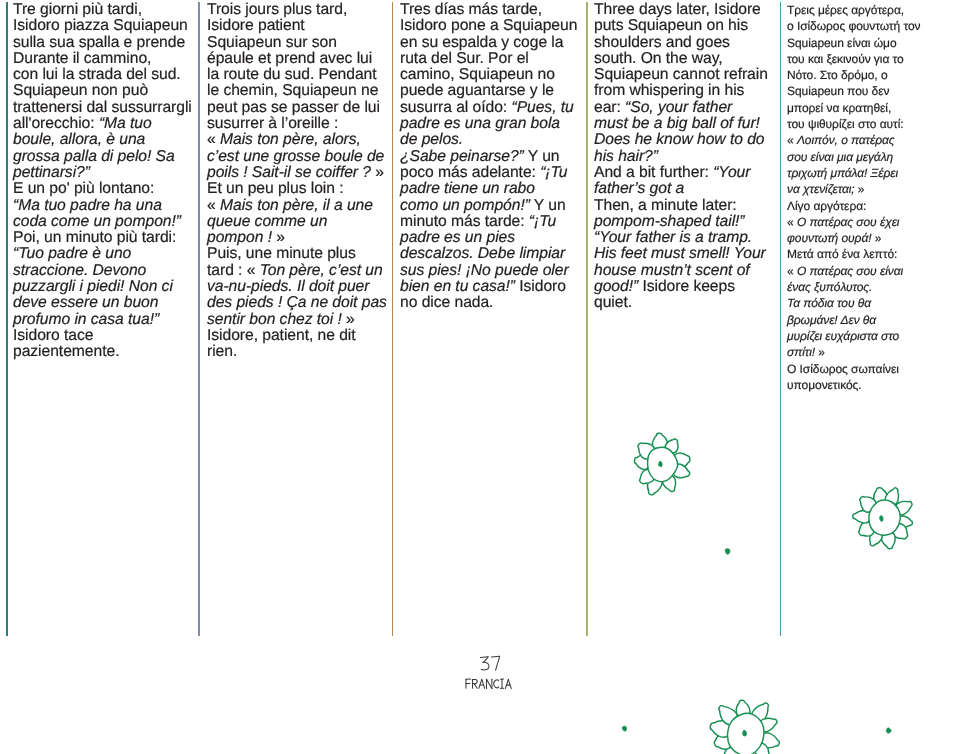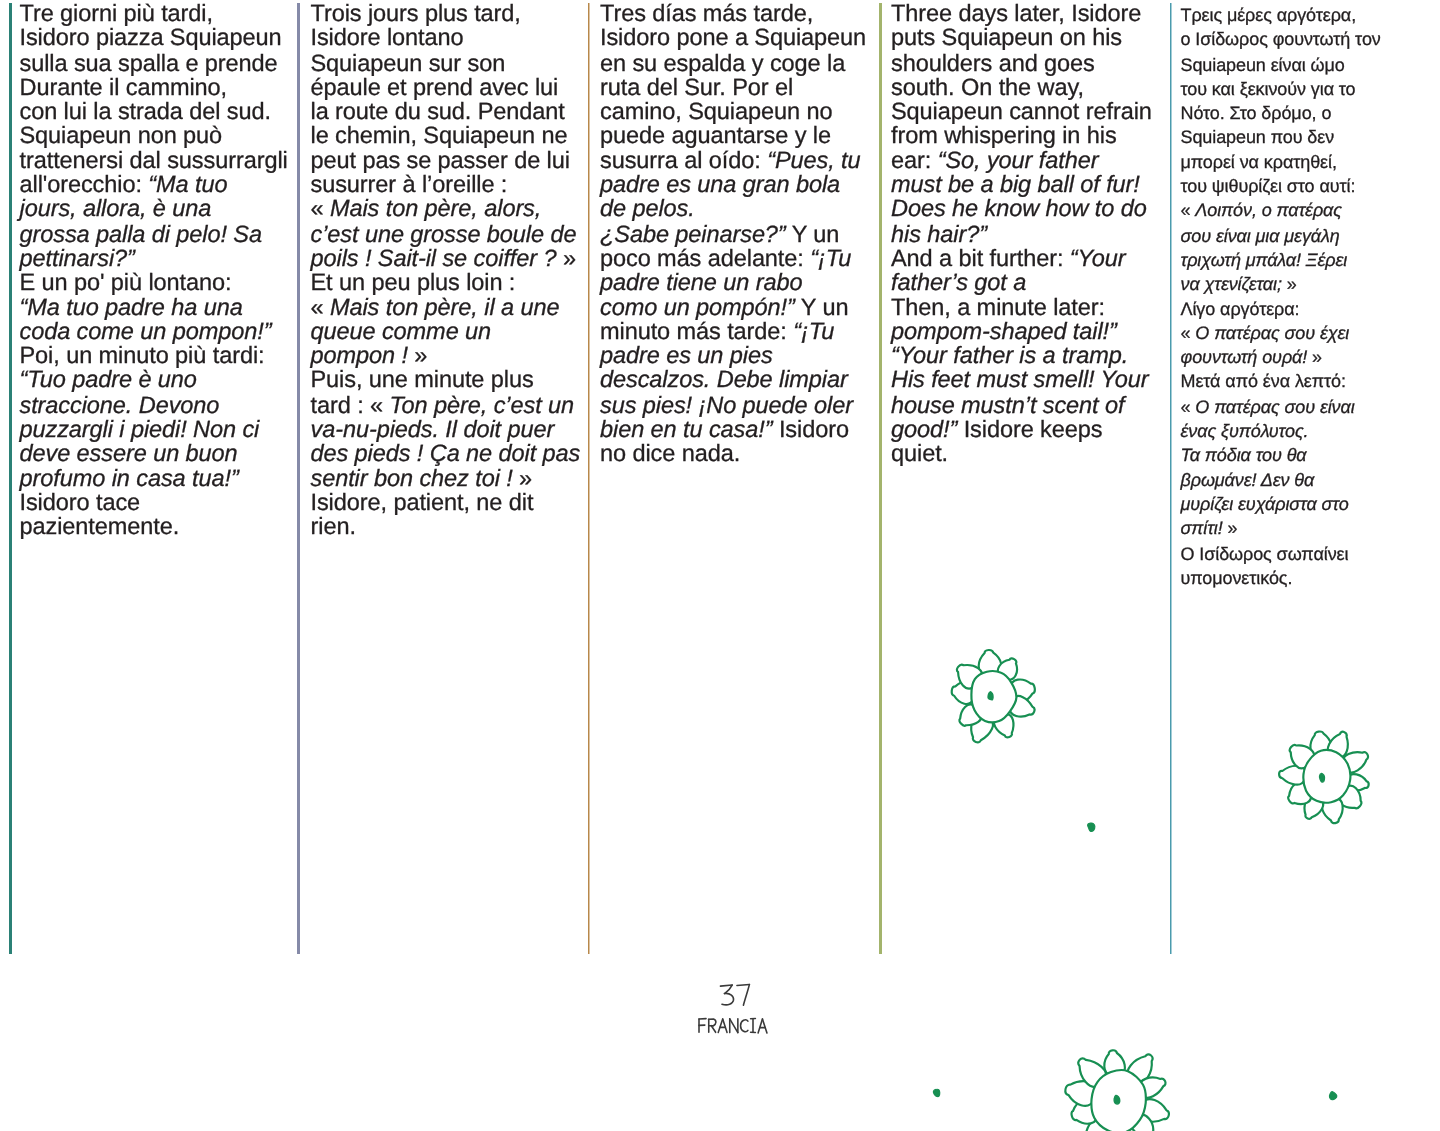--- a/index.html
+++ b/index.html
@@ -27,38 +27,38 @@
   <div class="rule" style="left: 779.6px; width: 1.8px; background-color: rgb(74, 155, 173);"></div>
   <div class="col" style="left:13px;width:180px;">
    <span class="ln"><span>Tre giorni più tardi,</span></span>
    <span class="ln"><span>Isidoro piazza Squiapeun</span></span>
    <span class="ln"><span>sulla sua spalla e prende</span></span>
    <span class="ln"><span>Durante il cammino,</span></span>
    <span class="ln"><span>con lui la strada del sud.</span></span>
    <span class="ln"><span>Squiapeun non può</span></span>
    <span class="ln"><span>trattenersi dal sussurrargli</span></span>
    <span class="ln"><span>all'orecchio: </span><i>“Ma tuo</i></span>
-   <span class="ln"><i>jours, allora, è una</i></span>
+   <span class="ln"><i>boule, allora, è una</i></span>
    <span class="ln"><i>grossa palla di pelo! Sa</i></span>
    <span class="ln"><i>pettinarsi?”</i></span>
    <span class="ln"><span>E un po' più lontano:</span></span>
    <span class="ln"><i>“Ma tuo padre ha una</i></span>
    <span class="ln"><i>coda come un pompon!”</i></span>
    <span class="ln"><span>Poi, un minuto più tardi:</span></span>
    <span class="ln"><i>“Tuo padre è uno</i></span>
    <span class="ln"><i>straccione. Devono</i></span>
    <span class="ln"><i>puzzargli i piedi! Non ci</i></span>
    <span class="ln"><i>deve essere un buon</i></span>
    <span class="ln"><i>profumo in casa tua!”</i></span>
    <span class="ln"><span>Isidoro tace</span></span>
    <span class="ln"><span>pazientemente.</span></span>
   </div>
   <div class="col" style="left:207px;width:180px;">
    <span class="ln"><span>Trois jours plus tard,</span></span>
-   <span class="ln"><span>Isidore lontano</span></span>
+   <span class="ln"><span>Isidore patient</span></span>
    <span class="ln"><span>Squiapeun sur son</span></span>
    <span class="ln"><span>épaule et prend avec lui</span></span>
    <span class="ln"><span>la route du sud. Pendant</span></span>
    <span class="ln"><span>le chemin, Squiapeun ne</span></span>
    <span class="ln"><span>peut pas se passer de lui</span></span>
    <span class="ln"><span>susurrer à l’oreille :</span></span>
    <span class="ln"><span>« </span><i>Mais ton père, alors,</i></span>
    <span class="ln"><i>c’est une grosse boule de</i></span>
    <span class="ln"><i>poils ! Sait-il se coiffer ?</i><span> »</span></span>
    <span class="ln"><span>Et un peu plus loin :</span></span>

